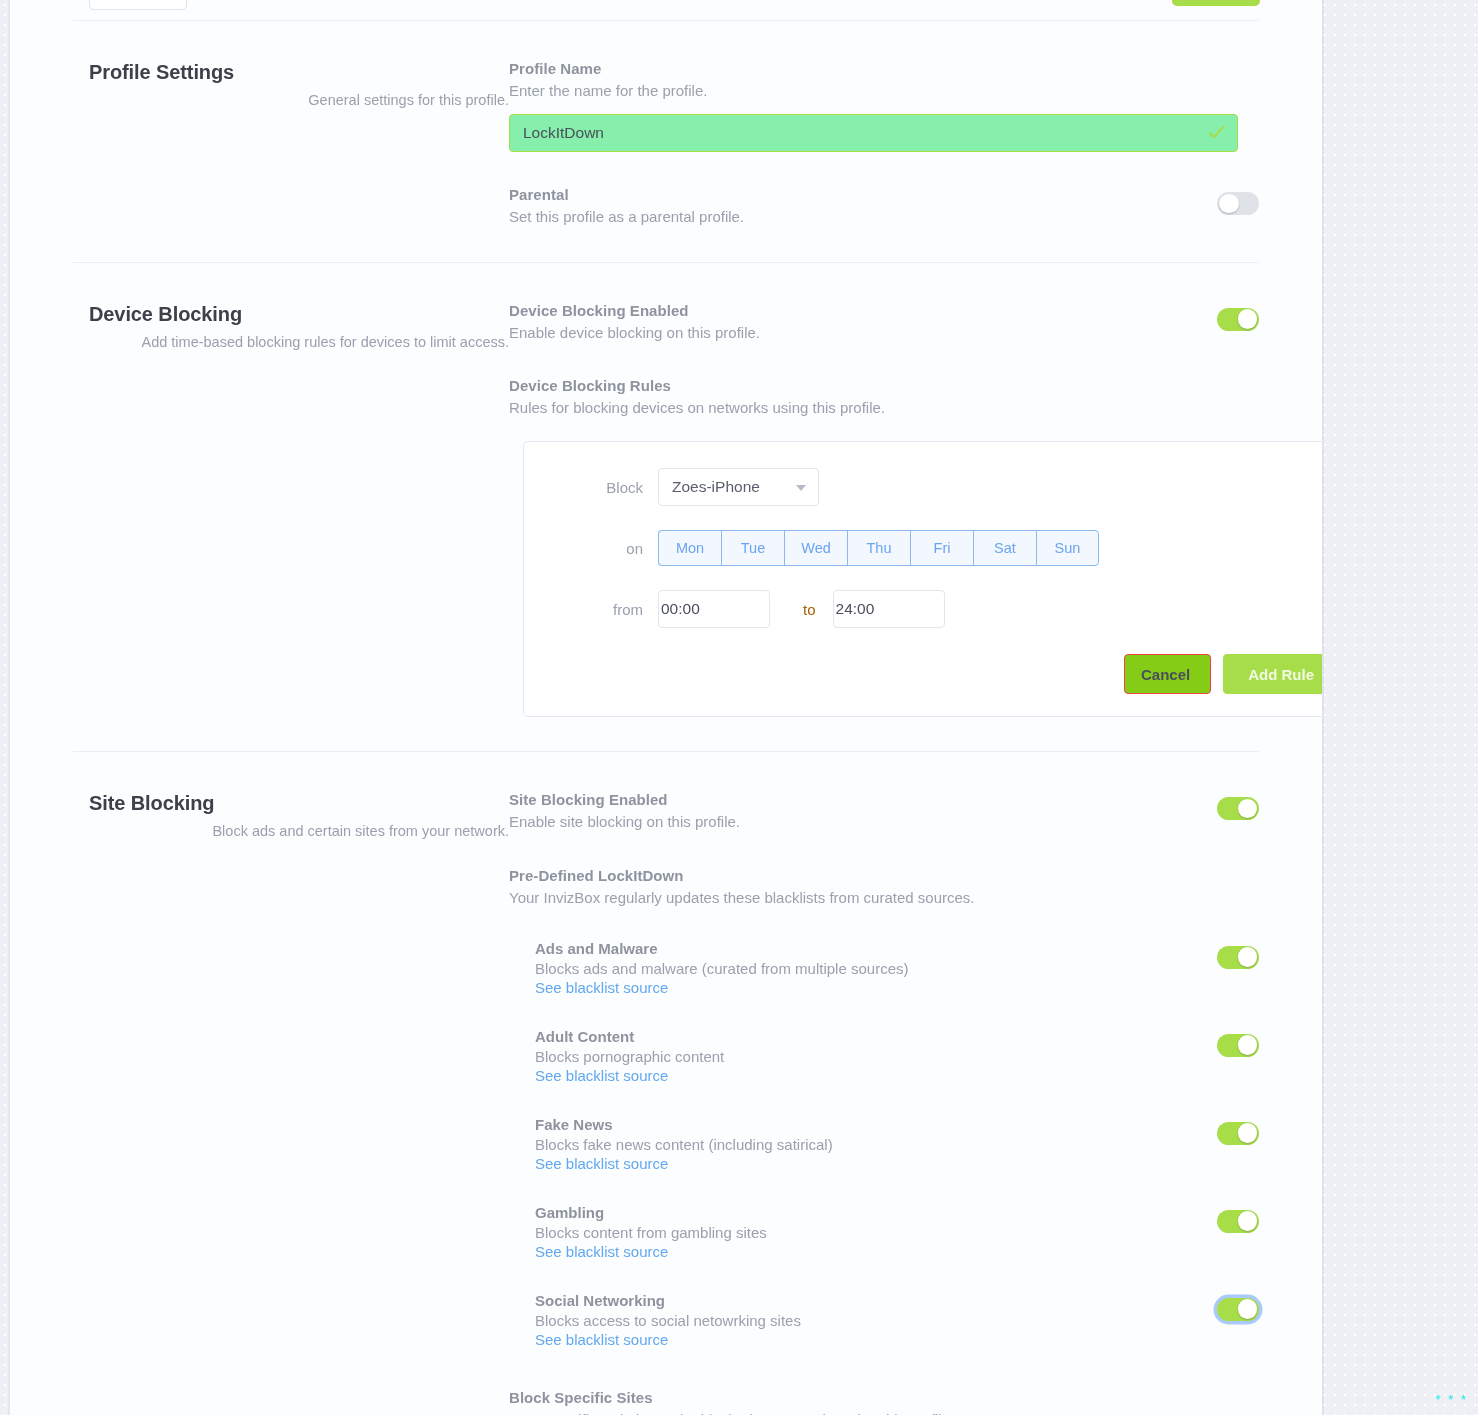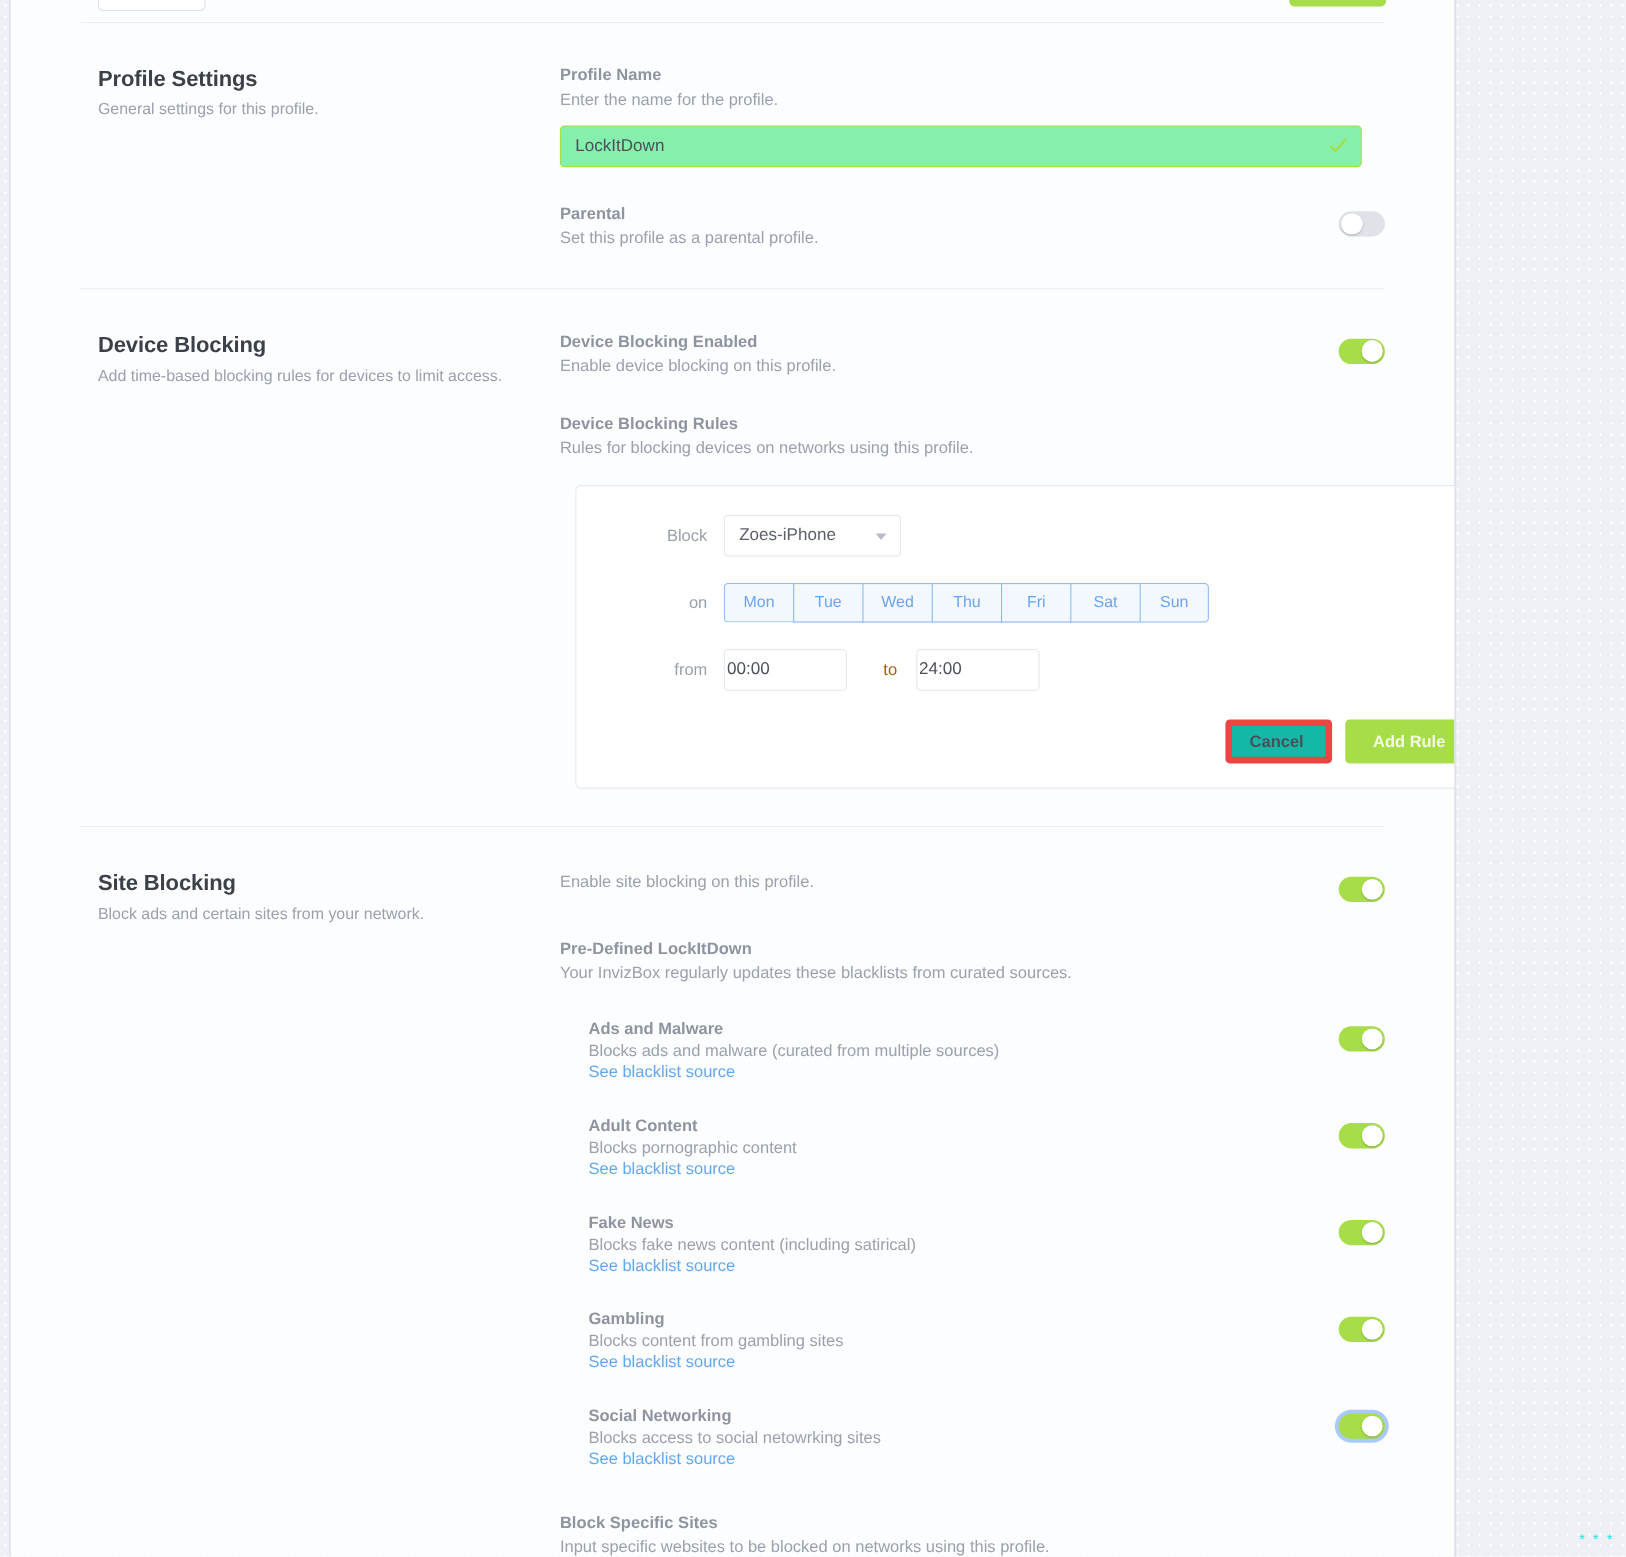--- a/index.html
+++ b/index.html
@@ -79,20 +79,21 @@
     font-size: 20px;
     font-weight: bold;
     color: #3b4049;
     letter-spacing: -0.1px;
     margin-bottom: 7px;
   }
   .sec-sub {
     font-size: 14.5px;
     color: #9aa0ad;
     line-height: 1.35;
+    text-align: right;
   }
   .sec-right {
     flex: 1 1 auto;
     min-width: 0;
     padding-top: 3px;
   }
 
   
   .field-label {
     font-size: 15px;
@@ -262,22 +263,22 @@
   .btn {
     font-family: "Liberation Sans", sans-serif;
     font-size: 15px;
     font-weight: bold;
     border-radius: 4px;
     height: 40px;
     padding: 0 20px;
     cursor: pointer;
   }
   .btn-cancel {
-    background: #14b8a6;
-    border: 6px solid #ef4444;
+    background: #84cc16;
+    border: 1px solid #ef4444;
     color: #4a4f5a;
     padding-left: 16px;
   }
   .btn-add {
     background: #a8dd4a;
     border: 1px solid #a8dd4a;
     color: rgba(255,255,255,0.85);
     padding: 0 24px;
   }
 
@@ -435,20 +436,21 @@
 
   <div class="section">
     <div class="sec-left">
       <div class="sec-title">Site Blocking</div>
       <div class="sec-sub">Block ads and certain sites from your network.</div>
     </div>
     <div class="sec-right">
 
       <div class="row-with-toggle">
         <div class="rt-text">
+          <div class="field-label">Site Blocking Enabled</div>
           <div class="field-desc">Enable site blocking on this profile.</div>
         </div>
         <div class="toggle on">
           <div class="knob"></div>
         </div>
       </div>
 
       <div class="block-gap"></div>
 
       <div>

